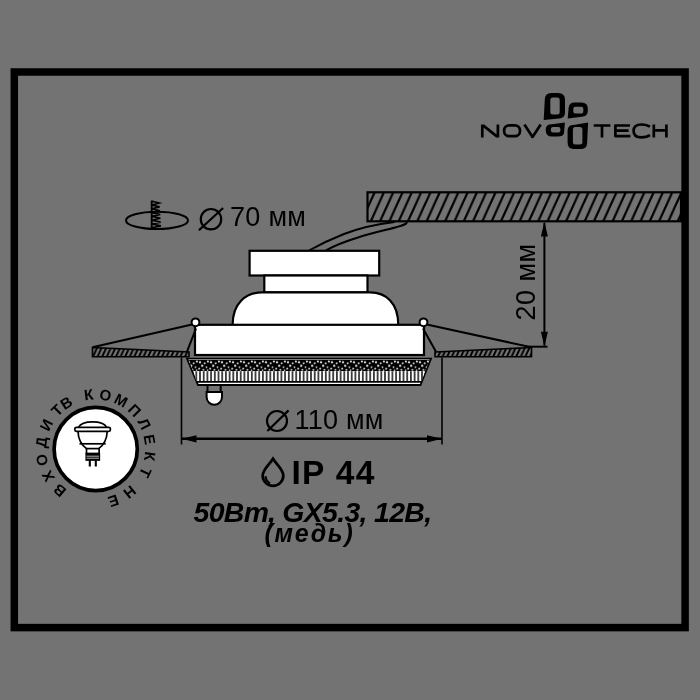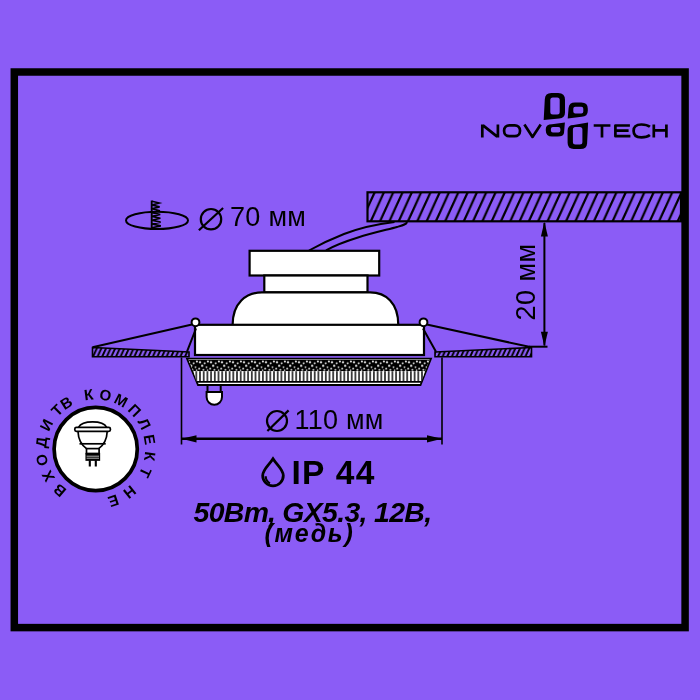--- a/index.html
+++ b/index.html
@@ -1,16 +1,16 @@
 <!DOCTYPE html>
 <html><head>
 <meta charset="utf-8">
 <style>
   html,body{margin:0;padding:0;background:#fff;}
-  #canvas{position:relative;width:700px;height:700px;background:#8b5cf6;overflow:hidden;
+  #canvas{position:relative;width:700px;height:700px;background:#737373;overflow:hidden;
     font-family:"Liberation Sans", sans-serif;}
   svg{position:absolute;left:0;top:0;}
 </style>
 </head>
 <body>
 <div id="canvas">
 <svg width="700" height="700" viewBox="0 0 700 700">
   <defs>
     <pattern id="hatch9" width="9.3" height="29" patternUnits="userSpaceOnUse" patternTransform="translate(0,192)">
       <path d="M-2,31 L13,-2 M-11.3,31 L3.7,-2 M7.3,31 L22.3,-2" stroke="#000" stroke-width="2.2" fill="none"></path>

